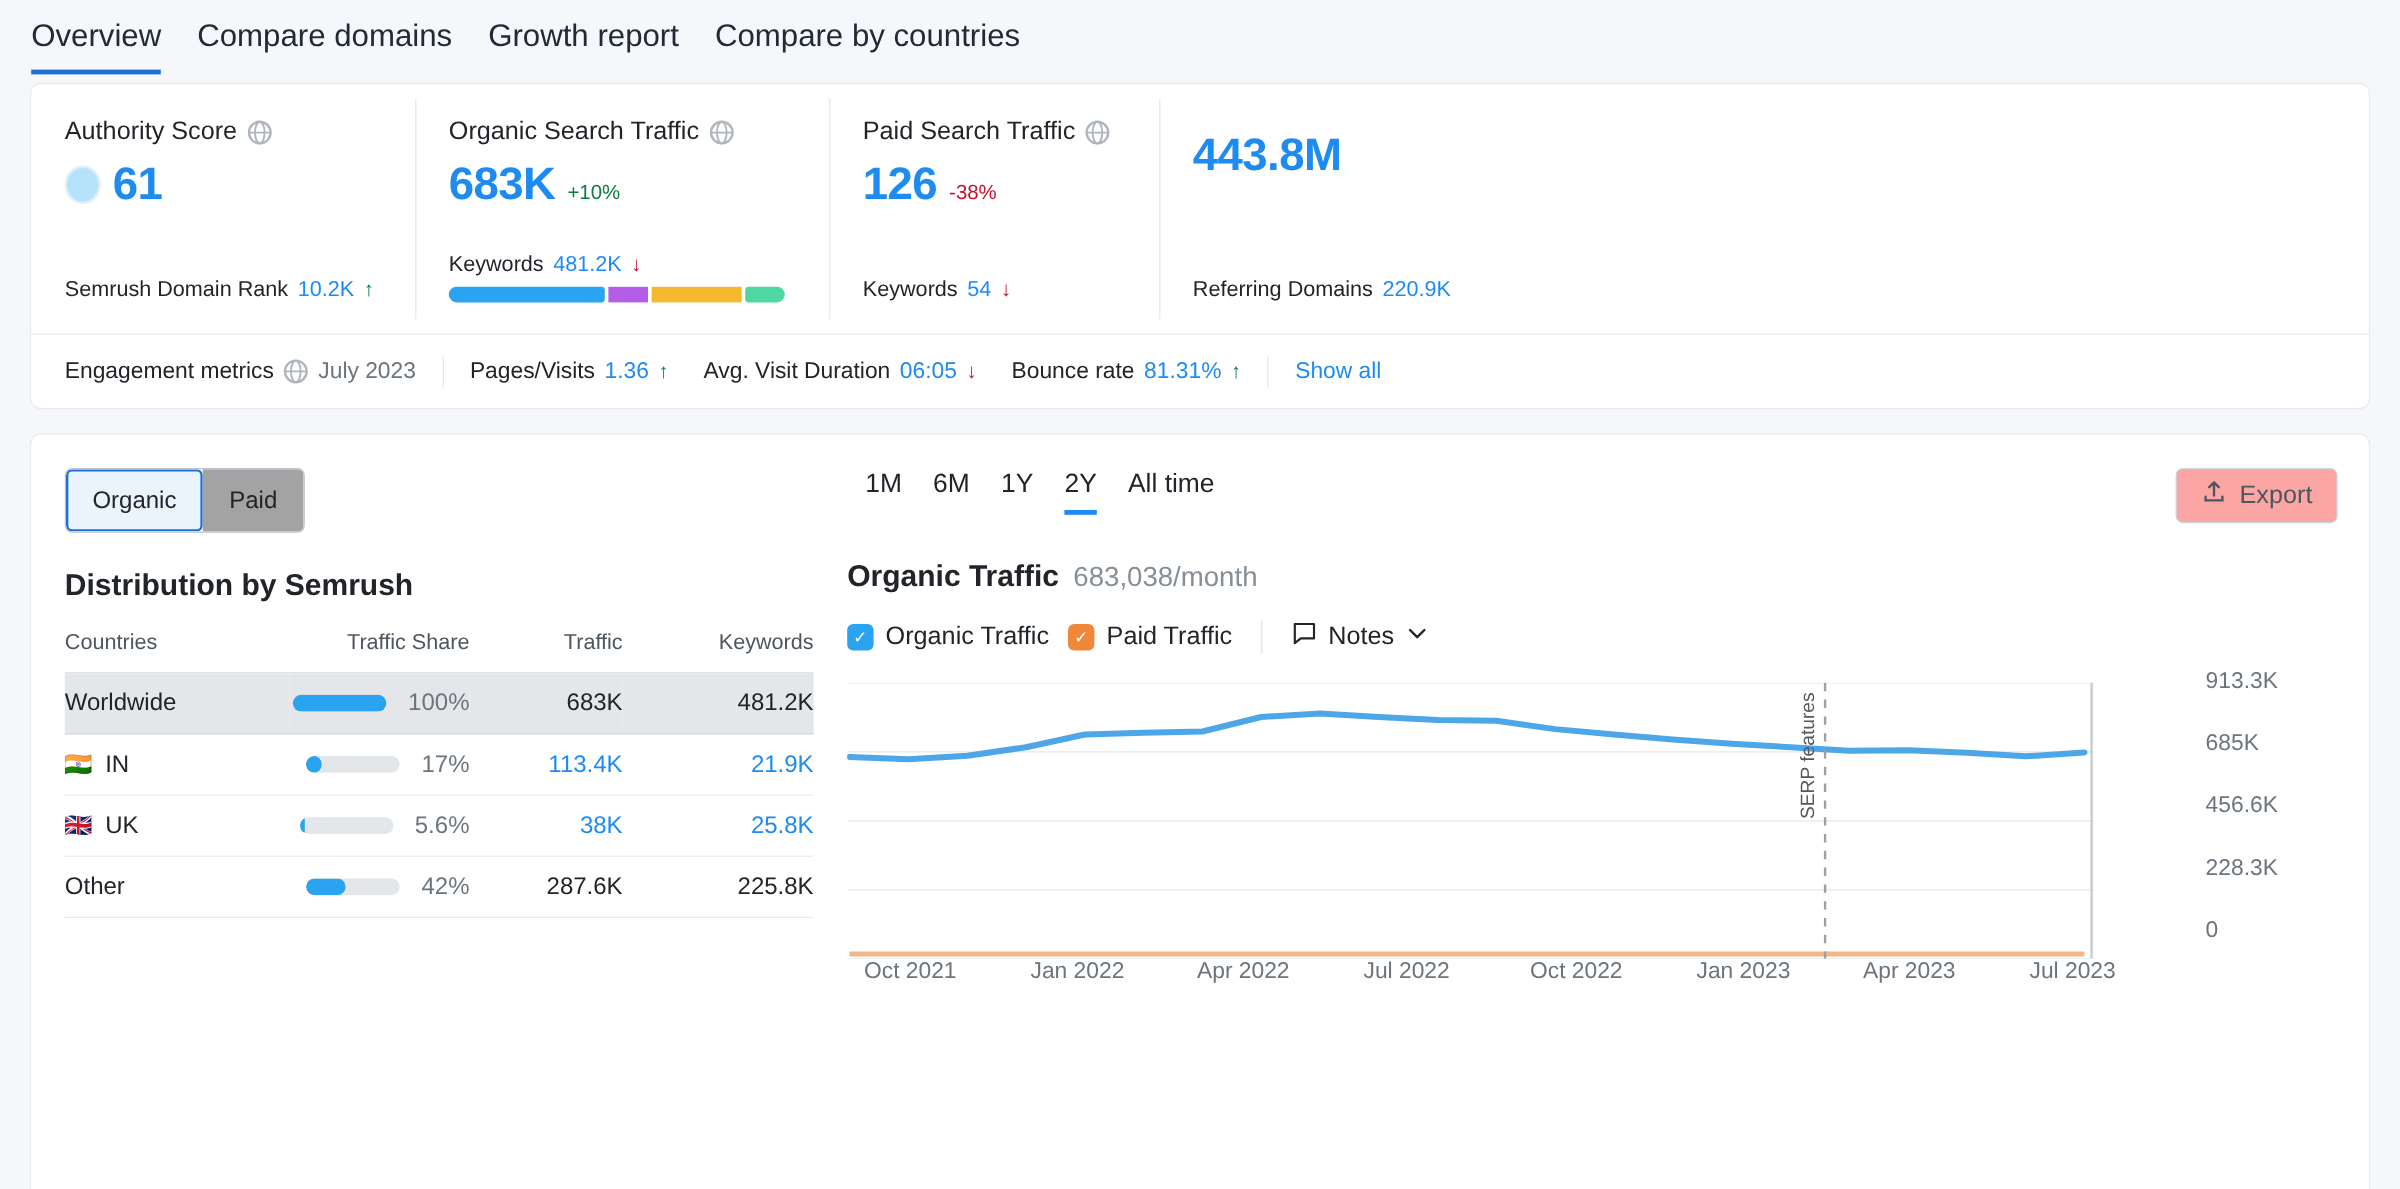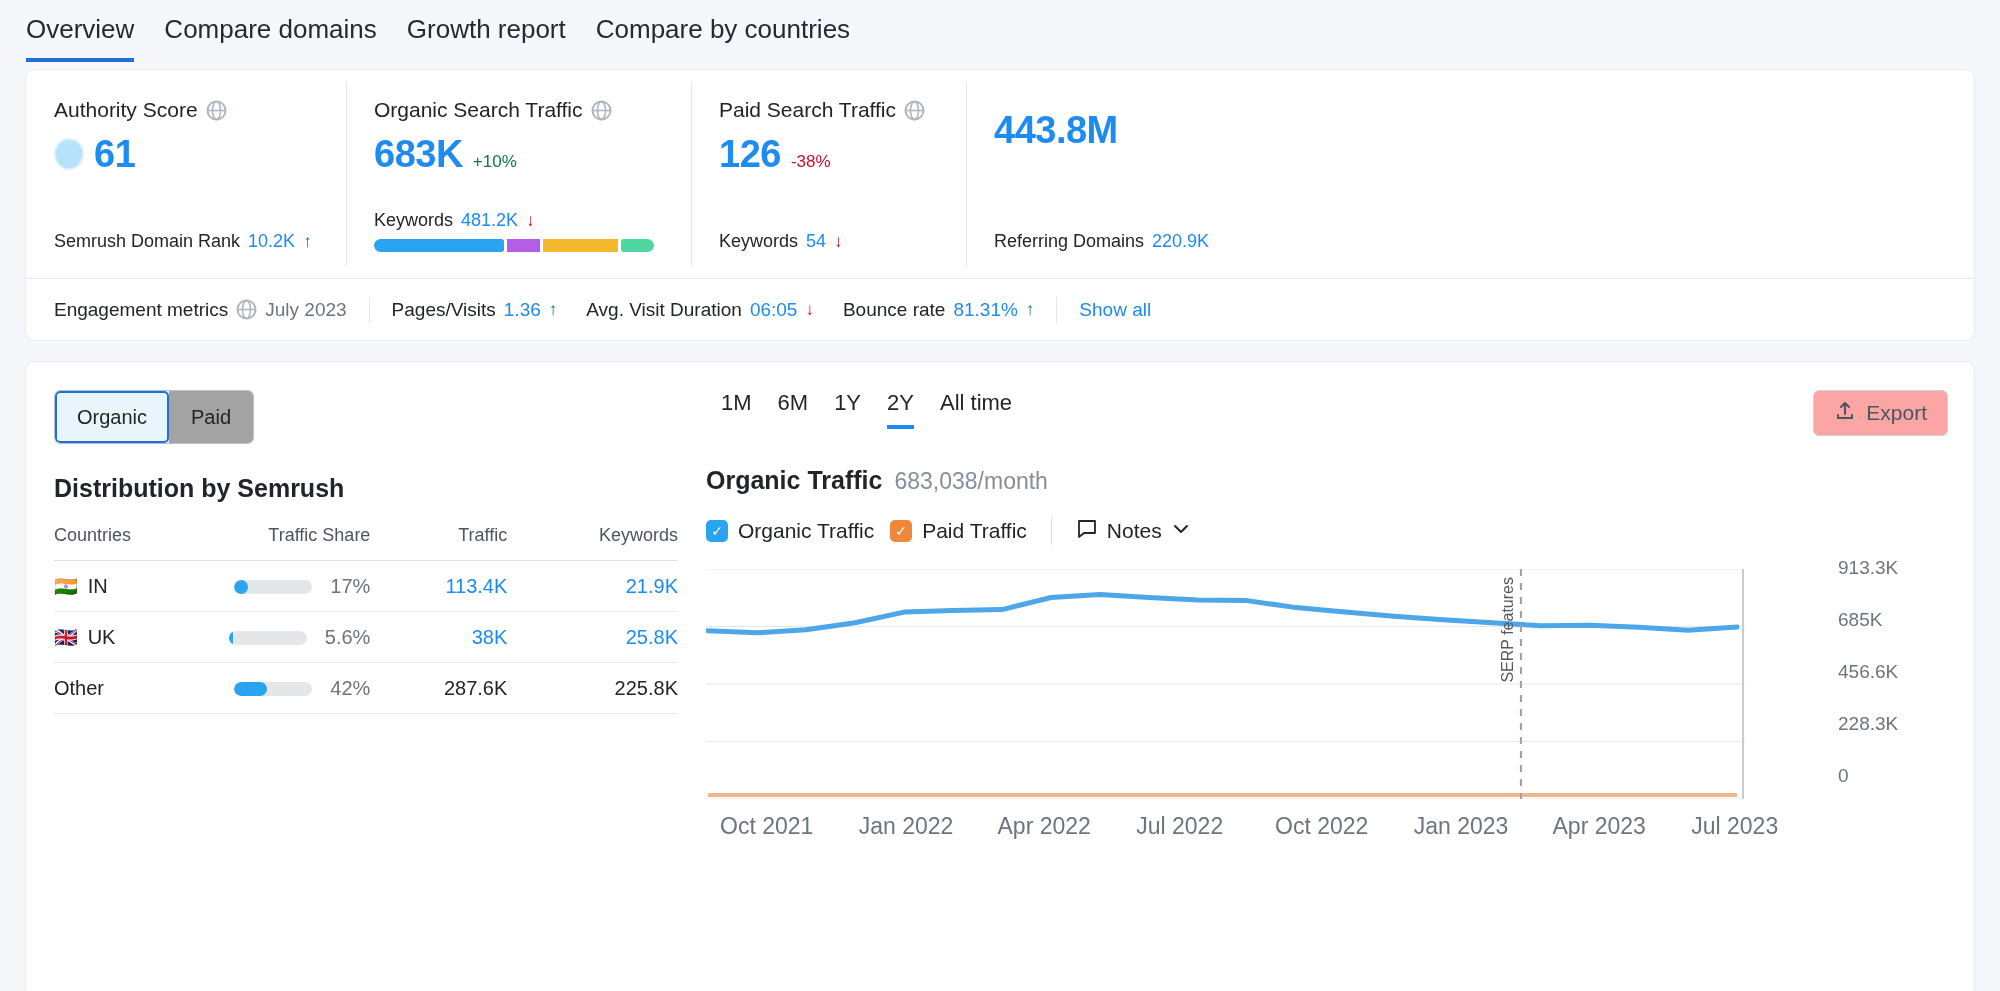--- a/index.html
+++ b/index.html
@@ -225,22 +225,22 @@
   
   .chart-wrap { position: relative; margin-top: 24px; height: 230px; }
   .chart-svg { display: block; }
   .ylabels {
     position: absolute; right: 0; top: -12px; height: 100%;
     width: 110px;
     display: flex; flex-direction: column; justify-content: space-between;
     font-size: 19px; color: #6c757d;
   }
   .xlabels {
-    display: flex; font-size: 23px; color: #6c757d;
-    margin-top: 14px; padding-right: 118px; padding-left: 14px;
+    display: flex; font-size: 19px; color: #6c757d;
+    padding-right: 118px; padding-left: 14px;
   }
   .xlabels span { flex: 1; text-align: left; white-space: nowrap; }
   .serp-label {
     position: absolute;
     font-size: 16px; color: #55595e;
     writing-mode: vertical-rl;
     transform: rotate(180deg);
     white-space: nowrap;
   }
 </style>
@@ -390,20 +390,26 @@
     <table class="countries">
       <thead>
         <tr>
           <th class="c-name">Countries</th>
           <th>Traffic Share</th>
           <th>Traffic</th>
           <th>Keywords</th>
         </tr>
       </thead>
       <tbody id="country-rows">
+          <tr class="row-highlight">
+            <td class="c-name"><span>Worldwide</span></td>
+            <td class="share-cell"><span class="share-track"><span class="share-fill" style="display: block; width: 100%;"></span></span><span class="pct" style="margin-left: 18px;">100%</span></td>
+            <td class="plain">683K</td>
+            <td class="plain">481.2K</td>
+          </tr>
           <tr>
             <td class="c-name"><span class="flag">🇮🇳</span><span>IN</span></td>
             <td class="share-cell"><span class="share-track"><span class="share-fill" style="display: block; width: 17%;"></span></span><span class="pct" style="margin-left: 18px;">17%</span></td>
             <td class="link">113.4K</td>
             <td class="link">21.9K</td>
           </tr>
           <tr>
             <td class="c-name"><span class="flag">🇬🇧</span><span>UK</span></td>
             <td class="share-cell"><span class="share-track"><span class="share-fill" style="display: block; width: 5.6%;"></span></span><span class="pct" style="margin-left: 18px;">5.6%</span></td>
             <td class="link">38K</td>

